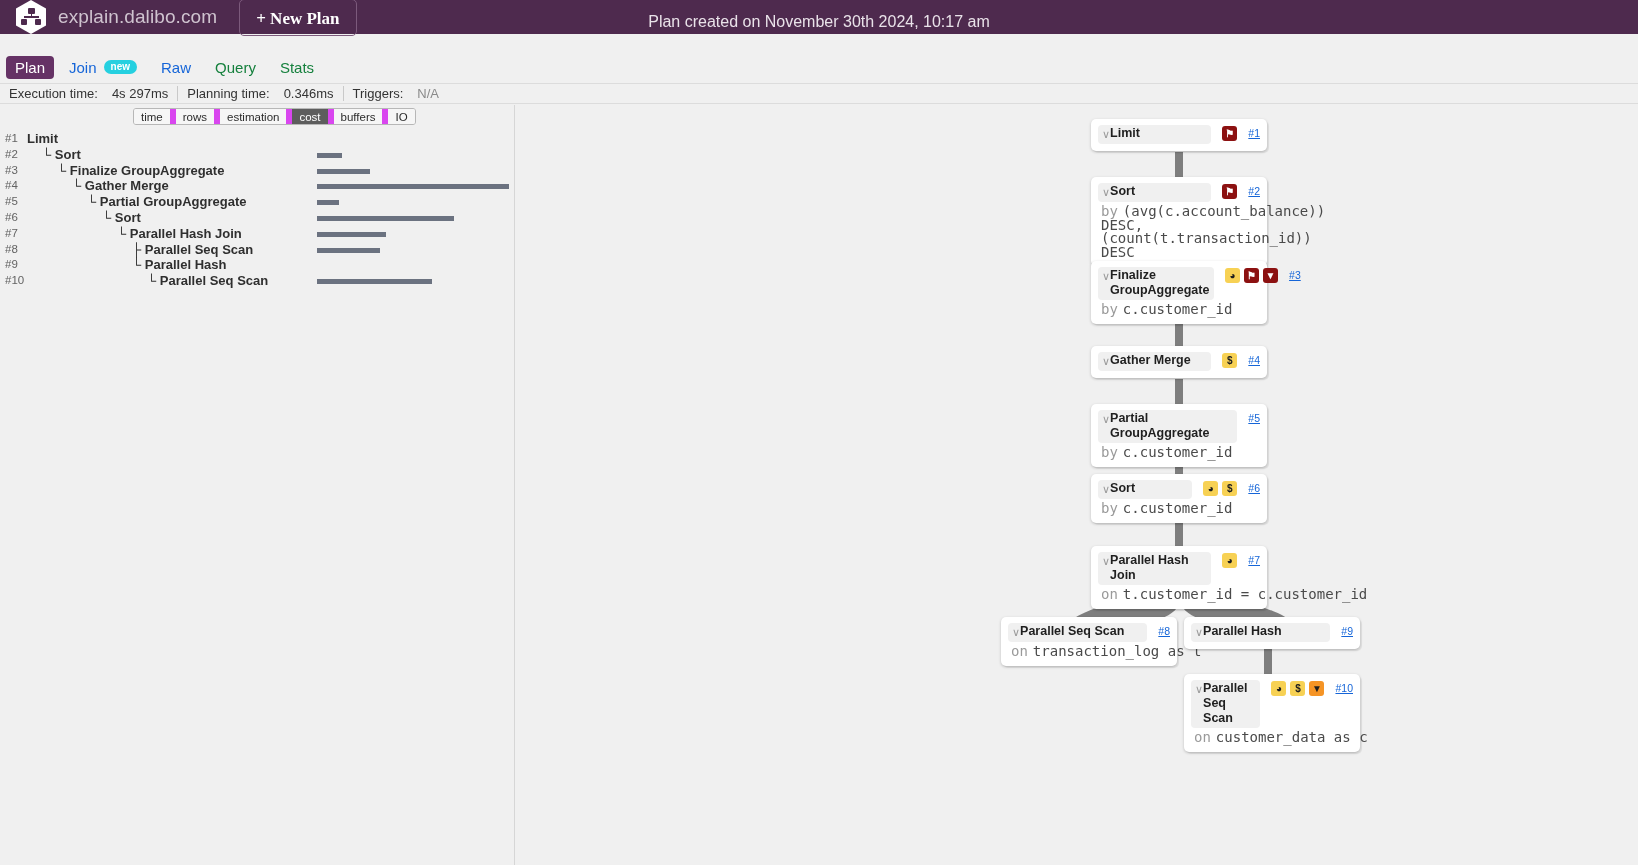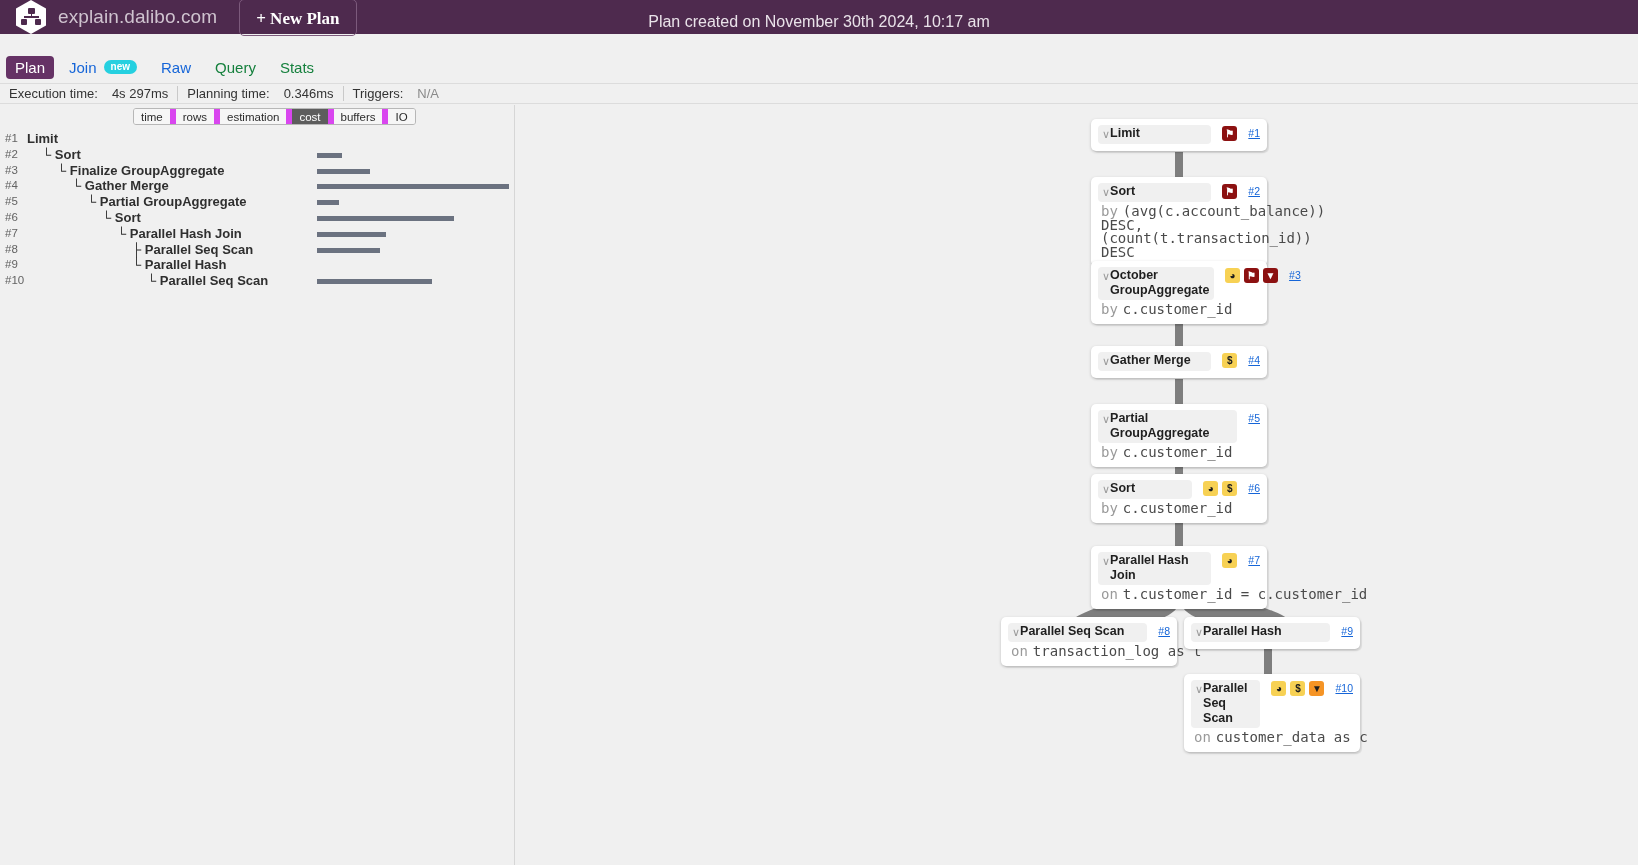--- a/index.html
+++ b/index.html
@@ -351,21 +351,21 @@
           <span class="bdg dr">⚑</span>
         </div>
         <a class="nlink">#2</a>
       </div>
       <div class="nsub" style="white-space: normal; width: 168px; word-break: normal;"><span class="kw">by</span><span style="margin-left: 5px;">(avg(c.account_balance)) DESC, (count(t.transaction_id)) DESC</span></div>
     </div>
     <div class="node" style="left: 575px; top: 156px; width: 176px;">
       <div class="node-head">
         <div class="head-wrap">
           <span class="chev">∨</span>
-          <span class="ntitle" style="white-space: normal; max-width: 96px;">October GroupAggregate</span>
+          <span class="ntitle" style="white-space: normal; max-width: 96px;">Finalize GroupAggregate</span>
         </div>
         <div class="badges">
           <span class="bdg y">◕</span>
           <span class="bdg dr">⚑</span>
           <span class="bdg dr">▼</span>
         </div>
         <a class="nlink">#3</a>
       </div>
       <div class="nsub"><span class="kw">by</span><span style="margin-left: 5px;">c.customer_id</span></div>
     </div>

